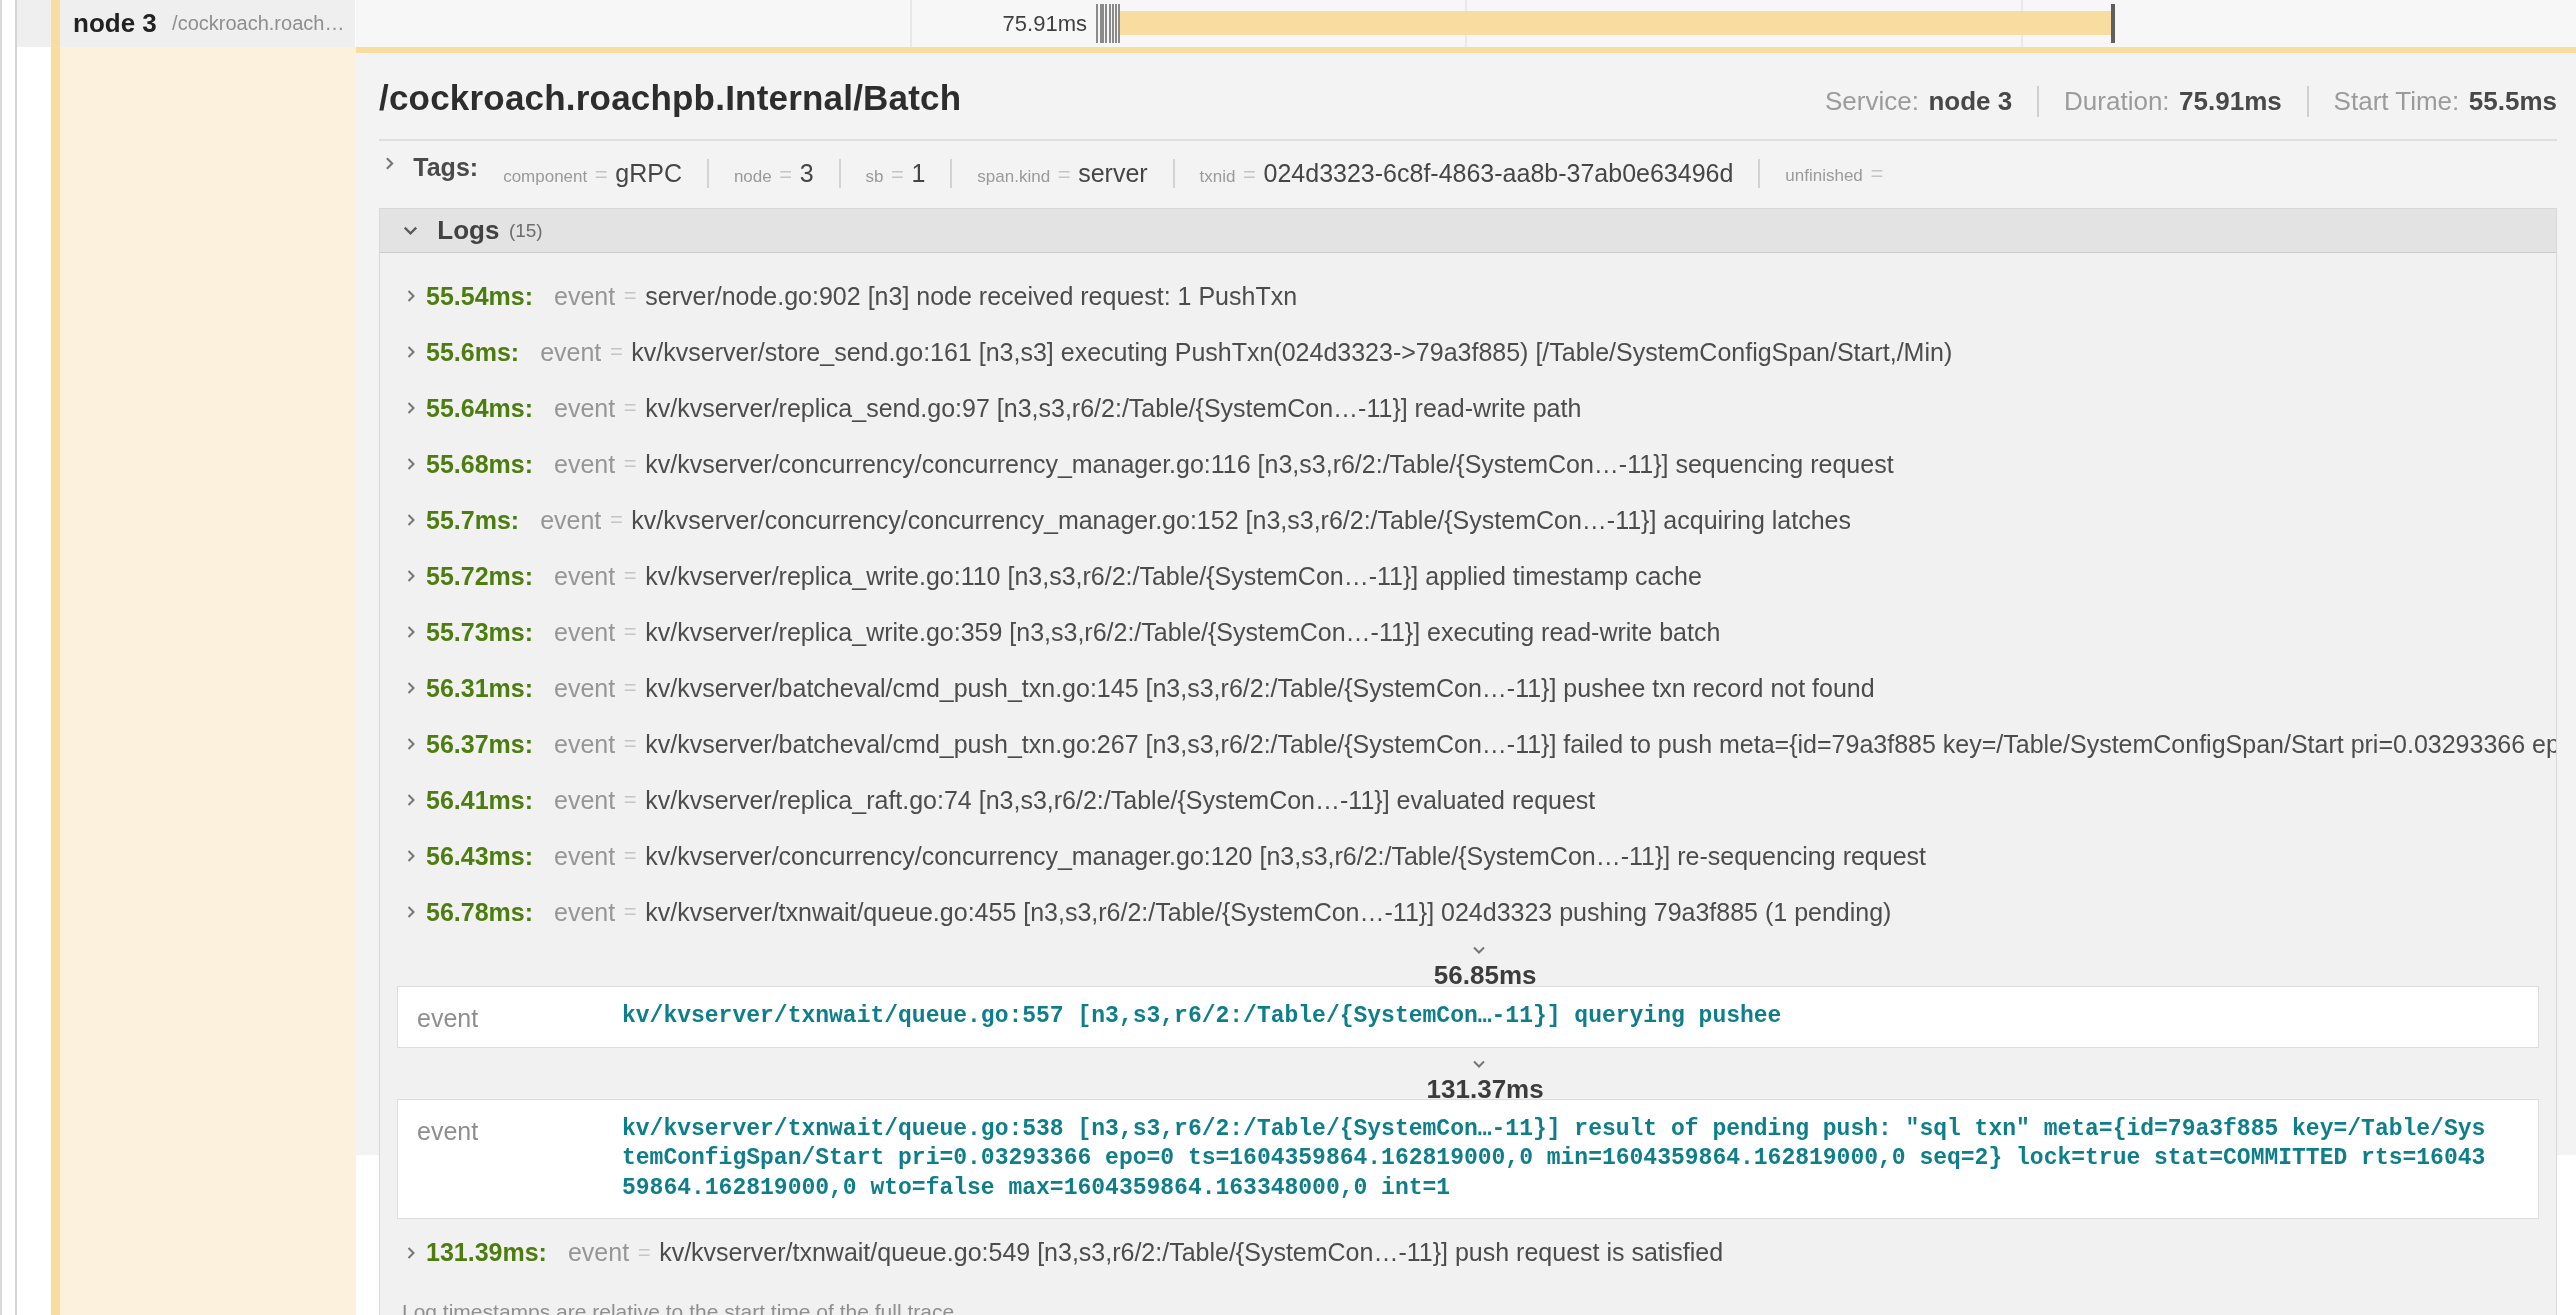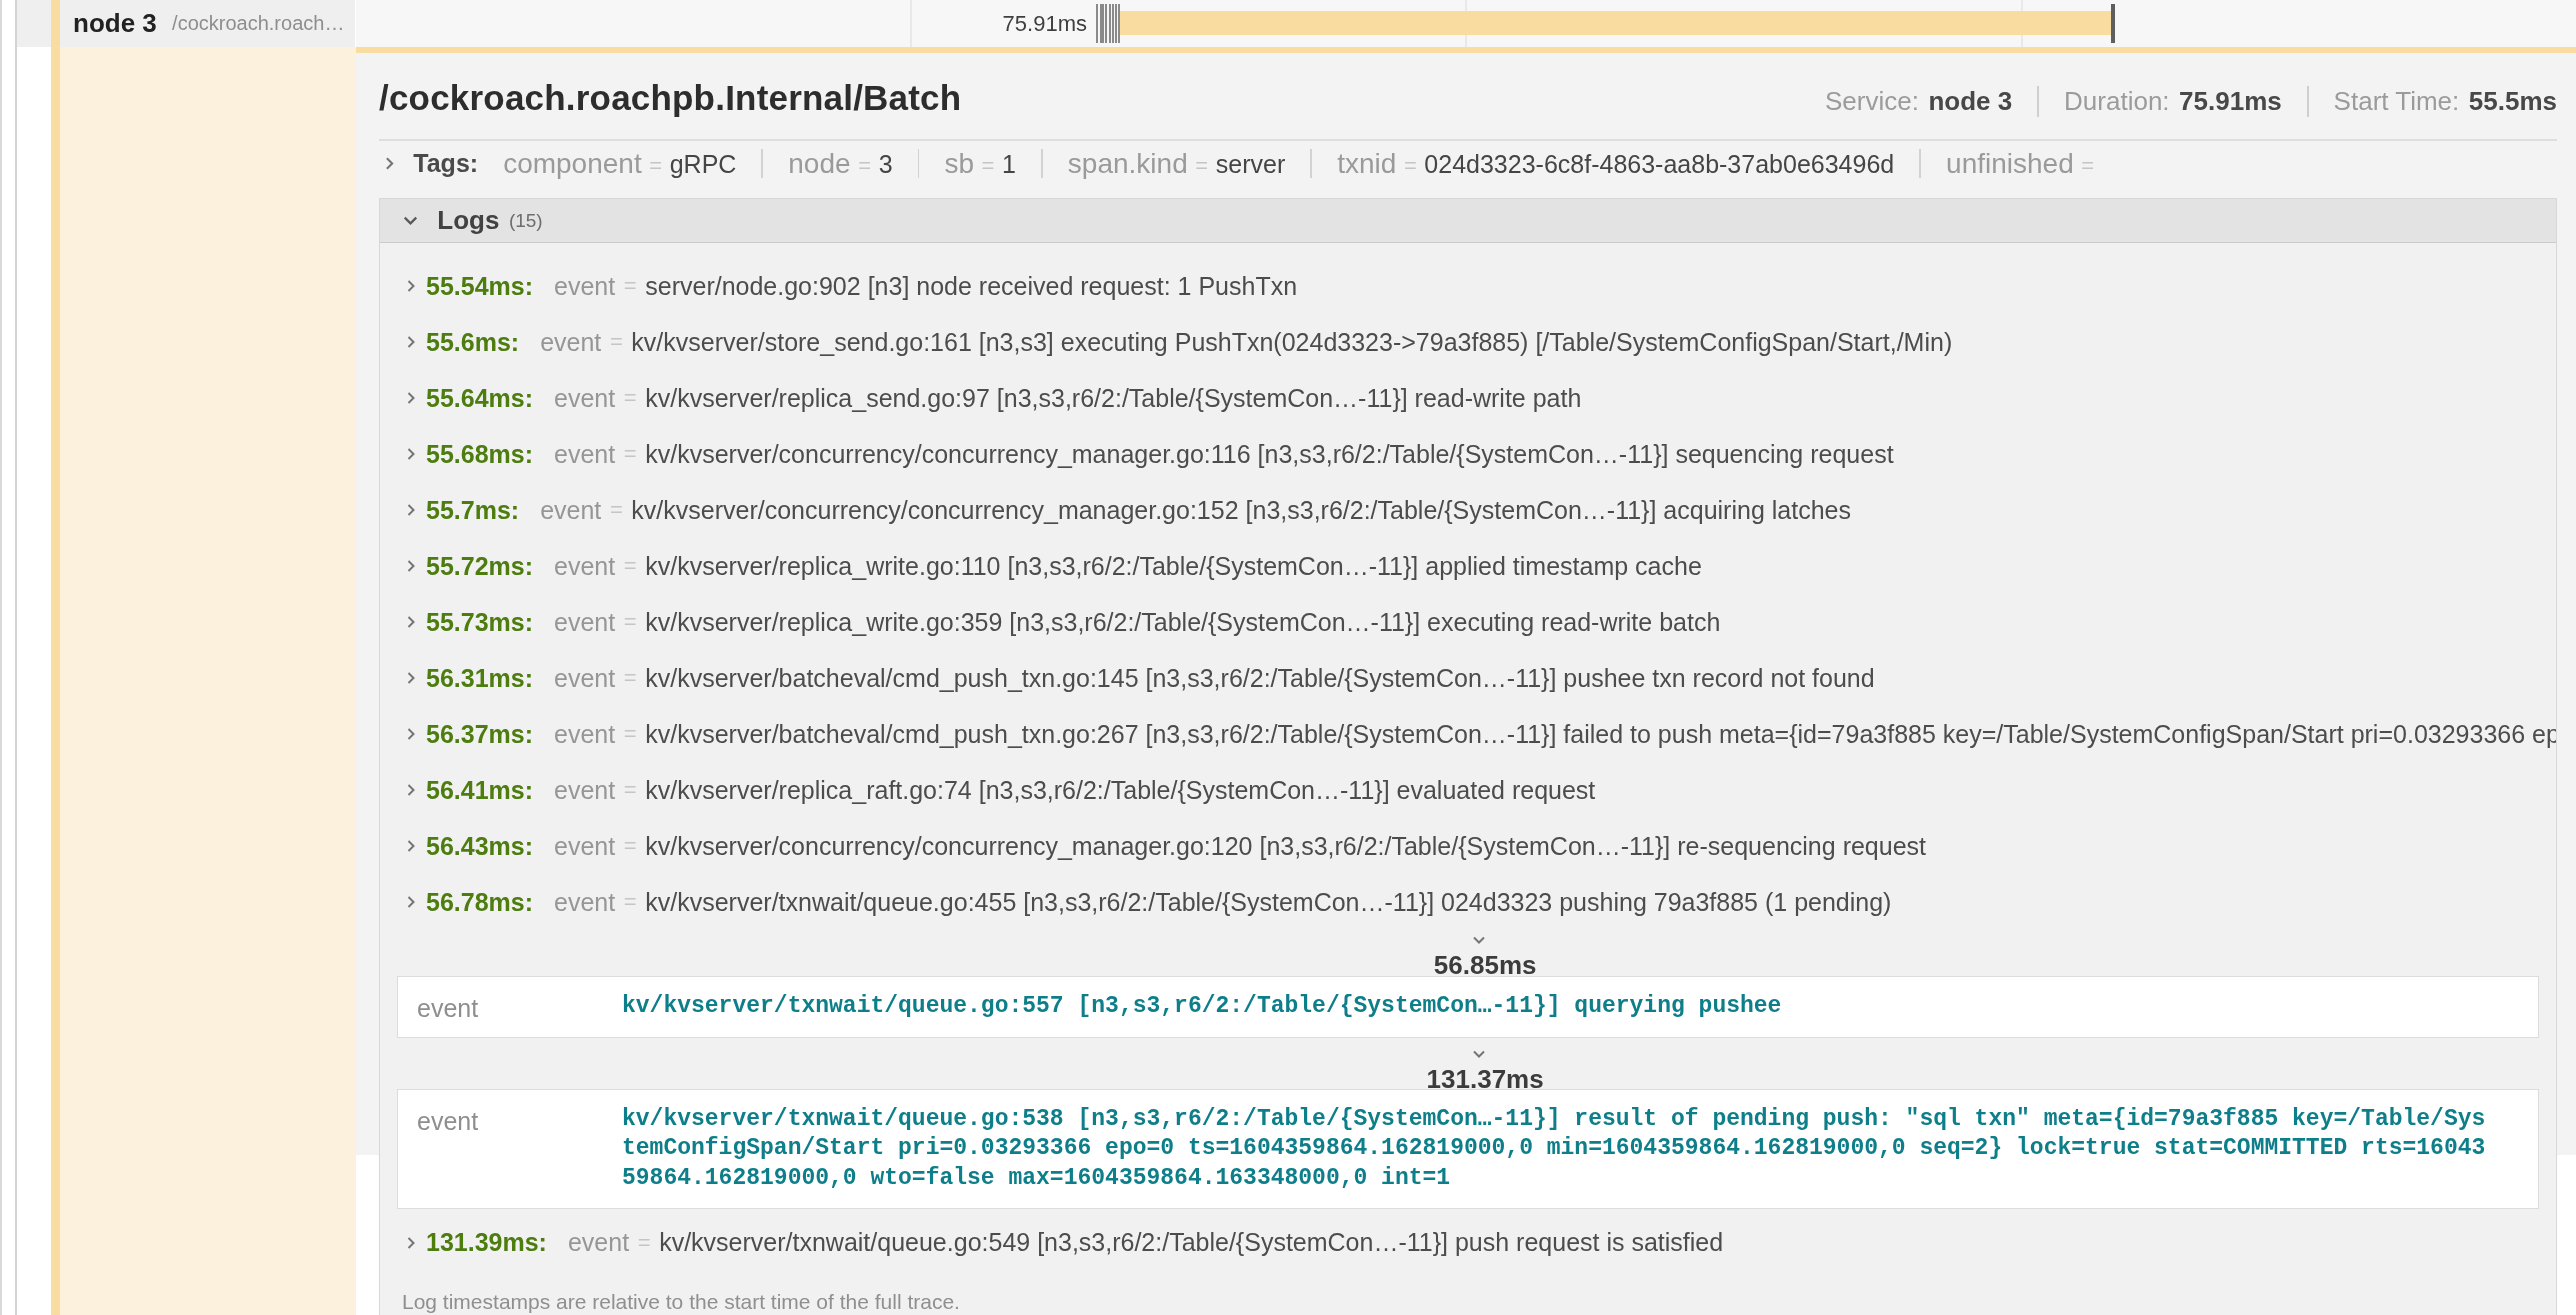--- a/index.html
+++ b/index.html
@@ -38,24 +38,24 @@
 
   .hdr-row { display:flex; align-items:baseline; }
   .span-title { font-size:35px; font-weight:700; color:#2d2d2d; letter-spacing:0.2px; }
   .hdr-meta { margin-left:auto; display:flex; align-items:flex-start; }
   .hdr-meta .lbl { font-size:26px; color:#9b9b9b; }
   .hdr-meta .val { font-size:26px; font-weight:700; color:#484848; margin-left:9.5px; }
   .meta-sep { width:1.9px; height:30.5px; background:#cfcfcf; margin:0 25px; align-self:center; }
 
   .hdr-divider { margin-top:21px; height:1.9px; background:#dedede; }
 
-  .tags-row { display:flex; align-items:center; margin-top:2px; height:42px; cursor:pointer; }
+  .tags-row { display:flex; margin-top:12px; height:42px; cursor:pointer; }
   .tags-row .tags-lbl { font-size:25px; font-weight:700; color:#4a4a4a; margin-left:13.3px; }
   .tag-item { display:flex; align-items:baseline; margin-left:25px; }
-  .tag-key { font-size:28px; color:#9a9a9a; }
+  .tag-key { font-size:17px; color:#9a9a9a; }
   .tag-eq  { font-size:22px; color:#c5c5c5; margin:0 7.6px; }
   .tag-val { font-size:25px; color:#454545; }
   .tag-sep { width:1.9px; height:29px; background:#d2d2d2; margin-left:25px; align-self:center; }
 
   
   .logs-box { margin-top:13.3px; border:1.9px solid #d8d8d8; background:#f1f1f1; }
   .logs-header { height:44px; background:#e3e3e3; border-bottom:1.9px solid #cbcbcb;
                  display:flex; align-items:center; padding-left:19px; cursor:pointer; }
   .logs-header .t { font-size:26px; font-weight:700; color:#424242; margin-left:15.3px; }
   .logs-header .c { font-size:19px; color:#6e6e6e; margin-left:9.5px; }

